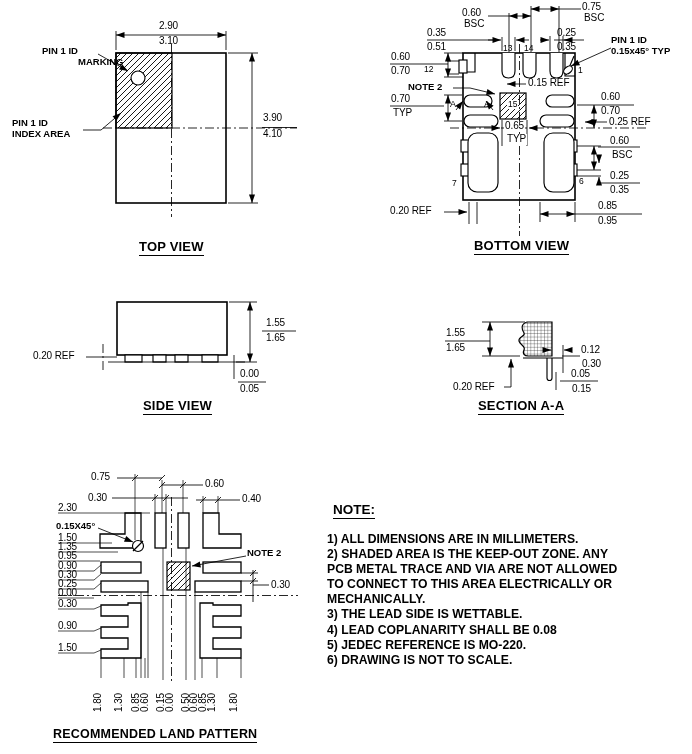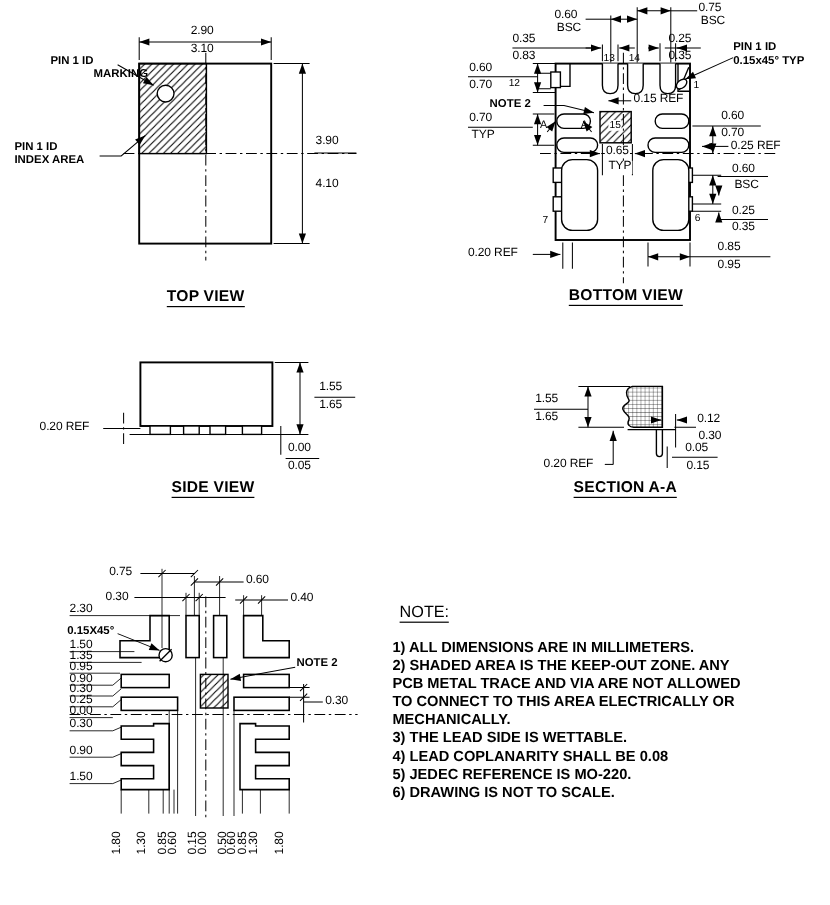--- a/index.html
+++ b/index.html
@@ -13,21 +13,21 @@
   .hs{stroke:#000;stroke-width:1.2px;}
   .d {fill:none;stroke:#000;stroke-width:0.85px;}
   .t {fill:none;stroke:#000;stroke-width:0.7px;}
   .cl{fill:none;stroke:#000;stroke-width:0.85px;stroke-dasharray:9 3 2 3;}
   .lbl{position:absolute;font-size:10px;line-height:1.05;white-space:nowrap;letter-spacing:-0.1px;}
   .lbl.b{font-weight:700;font-size:9.5px;letter-spacing:0;}
   .lbl.rot{transform:rotate(-90deg);transform-origin:0 0;}
   .lbl.bgw{background:#fff;padding:0 1px;}
   .view-title{position:absolute;font-weight:700;font-size:13px;letter-spacing:0.2px;
               border-bottom:1.7px solid #000;padding-bottom:1px;white-space:nowrap;}
-  .note-heading{position:absolute;left:333px;top:502px;font-weight:400;font-size:13.5px;
+  .note-heading{position:absolute;left:333px;top:502px;font-weight:700;font-size:13.5px;
               border-bottom:1.8px solid #000;padding-bottom:1px;}
   .note-lines{position:absolute;left:327px;top:532px;width:362px;font-weight:700;
               font-size:12.2px;line-height:15.1px;}
 </style>
 </head>
 <body>
 
 <div id="page">
 
 <svg id="art" width="692" height="754" viewBox="0 0 692 754">
@@ -197,33 +197,33 @@
       <line x1="246" y1="556" x2="192" y2="566" class="d" marker-end="url(#a)"></line>
       <line x1="98" y1="528" x2="133" y2="542" class="d" marker-end="url(#a)"></line>
     </g>
   </g>
 </svg>
 
   <div>
       <span class="lbl" style="left: 159px; top: 21px;">2.90</span>
       <span class="lbl" style="left: 159px; top: 36px;">3.10</span>
       <span class="lbl" style="left: 263px; top: 113px;">3.90</span>
-      <span class="lbl" style="left: 263px; top: 129px; margin-top: 20px;">4.10</span>
+      <span class="lbl" style="left: 263px; top: 129px;">4.10</span>
       <span class="lbl b" style="left: 42px; top: 46px;">PIN 1 ID</span>
       <span class="lbl b" style="left: 42px; top: 57px; padding-left: 36px;">MARKING</span>
       <span class="lbl b" style="left: 12px; top: 118px;">PIN 1 ID</span>
       <span class="lbl b" style="left: 12px; top: 129px;">INDEX AREA</span>
     </div>
   <div>
       <span class="lbl" style="left: 462px; top: 8px;">0.60</span>
       <span class="lbl" style="left: 464px; top: 19px;">BSC</span>
       <span class="lbl" style="left: 582px; top: 2px;">0.75</span>
       <span class="lbl" style="left: 584px; top: 13px;">BSC</span>
       <span class="lbl" style="left: 427px; top: 28px;">0.35</span>
-      <span class="lbl" style="left: 427px; top: 42px;">0.83</span>
+      <span class="lbl" style="left: 427px; top: 42px;">0.51</span>
       <span class="lbl" style="left: 557px; top: 28px;">0.25</span>
       <span class="lbl" style="left: 557px; top: 42px;">0.35</span>
       <span class="lbl b" style="left: 611px; top: 35px;">PIN 1 ID</span>
       <span class="lbl b" style="left: 611px; top: 46px;">0.15x45° TYP</span>
       <span class="lbl" style="left: 391px; top: 52px;">0.60</span>
       <span class="lbl" style="left: 391px; top: 66px;">0.70</span>
       <span class="lbl" style="left: 424px; top: 65px; font-size: 8.5px;">12</span>
       <span class="lbl b" style="left: 408px; top: 82px;">NOTE 2</span>
       <span class="lbl" style="left: 391px; top: 94px;">0.70</span>
       <span class="lbl" style="left: 393px; top: 108px;">TYP</span>
@@ -294,20 +294,21 @@
       <span class="lbl rot" style="left: 189px; top: 712px;">0.60</span>
       <span class="lbl rot" style="left: 198px; top: 712px;">0.85</span>
       <span class="lbl rot" style="left: 207px; top: 712px;">1.30</span>
       <span class="lbl rot" style="left: 229px; top: 712px;">1.80</span>
     </div>
 
   <span class="view-title" style="left:139px;top:239px;">TOP VIEW</span>
   <span class="view-title" style="left:474px;top:238px;">BOTTOM VIEW</span>
   <span class="view-title" style="left:143px;top:398px;">SIDE VIEW</span>
   <span class="view-title" style="left:478px;top:398px;">SECTION A-A</span>
+  <span class="view-title" style="left:53px;top:727px;font-size:12.5px;">RECOMMENDED LAND PATTERN</span>
 
   <span class="note-heading">NOTE:</span>
   <div class="note-lines">
       <div>1) ALL DIMENSIONS ARE IN MILLIMETERS.</div>
       <div>2) SHADED AREA IS THE KEEP-OUT ZONE. ANY</div>
       <div>PCB METAL TRACE AND VIA ARE NOT ALLOWED</div>
       <div>TO CONNECT TO THIS AREA ELECTRICALLY OR</div>
       <div>MECHANICALLY.</div>
       <div>3) THE LEAD SIDE IS WETTABLE.</div>
       <div>4) LEAD COPLANARITY SHALL BE 0.08</div>

